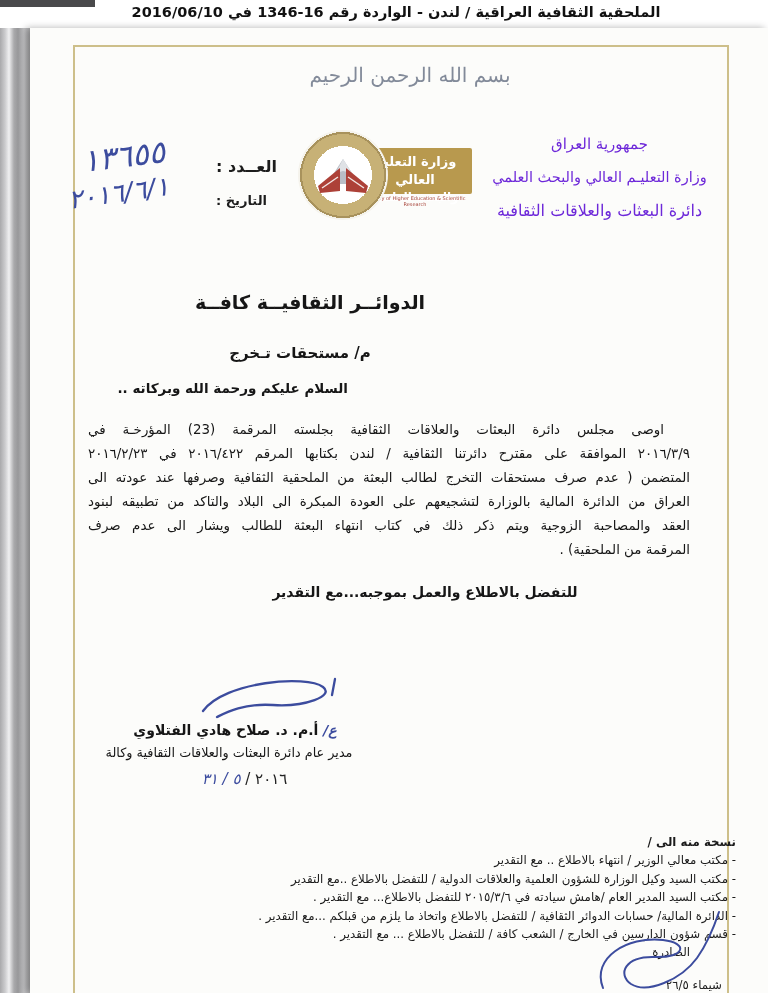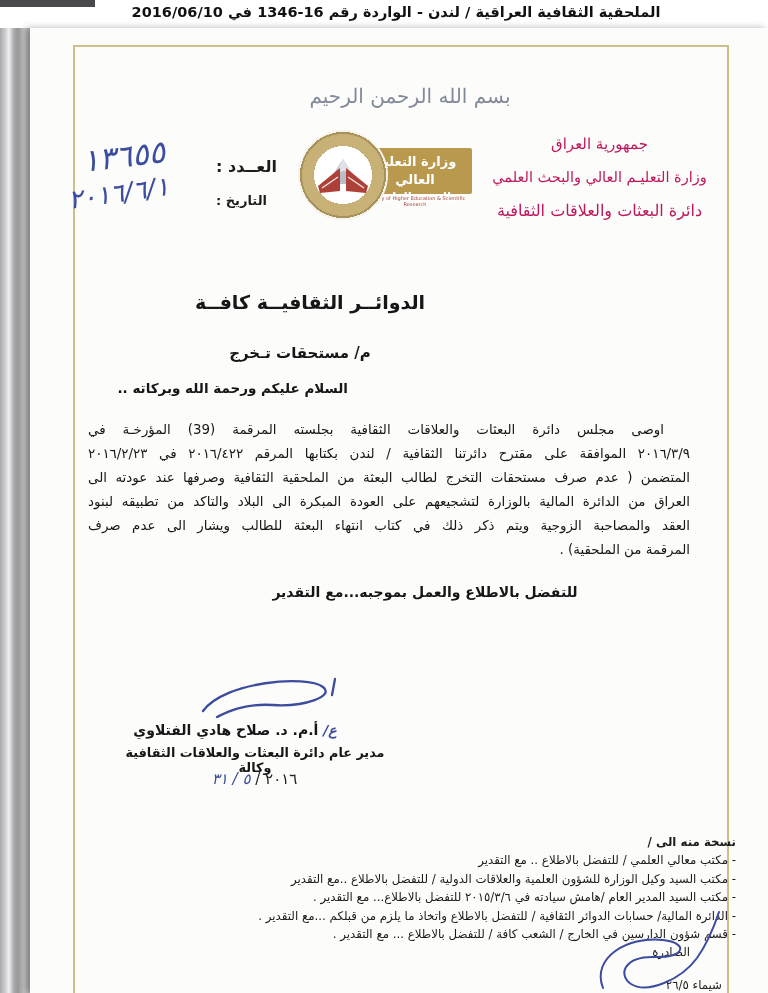--- a/index.html
+++ b/index.html
@@ -8,24 +8,24 @@
   
   #scan-header{left:0;top:0;width:768px;height:28px;background:#ffffff;color:#111;
     font-size:14.5px;font-weight:bold;direction:rtl;text-align:center;line-height:24px;padding-left:12px;}
   #top-dark{left:0;top:0;width:95px;height:7px;background:#49494b;}
   #left-strip{left:0;top:28px;width:30px;height:965px;
     background:linear-gradient(90deg,#a9a9ab 0px,#cbcbcd 5px,#f0f0f1 9px,#a9a9ab 14px,#98989a 18px,#c4c4c6 24px,#b5b5b7 30px);}
   #paper{left:30px;top:28px;width:738px;height:965px;background:#fcfcfa;
     box-shadow:-4px 0 7px rgba(0,0,0,.30);}
   #frame{left:43px;top:17px;width:652px;height:960px;border:2px solid #cdbf8a;border-bottom:none;}
   
-  #bismillah{left:255px;top:56px;width:250px;text-align:center;color:#828a99;
+  #bismillah{left:255px;top:35px;width:250px;text-align:center;color:#828a99;
     font-family:"DejaVu Serif", serif;font-size:20px;letter-spacing:1px;direction:rtl;}
   #lh-right{left:452px;top:100px;width:235px;text-align:center;direction:rtl;
-    font-family:"DejaVu Serif", serif;color:#be185d;}
+    font-family:"DejaVu Serif", serif;color:#6d28d9;}
   #lh-right .l1{font-size:15px;line-height:33px;}
   #lh-right .l2{font-size:14.5px;line-height:33px;}
   #lh-right .l3{font-size:16px;line-height:33px;}
   #logo-group{left:268px;top:98px;width:178px;height:112px;}
   #banner{left:60px;top:22px;width:114px;height:46px;background:#b8994e;border-radius:2px;
     direction:rtl;text-align:center;color:#fff;font-weight:bold;padding-top:5px;box-sizing:border-box;}
   #banner .b1{font-size:13px;line-height:18px;}
   #banner .b2{font-size:12px;line-height:16px;}
   #banner-sub{left:60px;top:69px;width:114px;font-size:5px;color:#a8453b;text-align:center;}
   #emblem{left:0;top:4px;width:90px;height:90px;border-radius:50%;
@@ -44,22 +44,22 @@
   #greeting{left:58px;top:352px;width:260px;font-weight:bold;font-size:13.5px;text-align:right;}
   #body{left:58px;top:390px;width:602px;font-size:13.4px;}
   #body .line{height:24px;line-height:24px;text-align:justify;text-align-last:justify;white-space:nowrap;}
   #body .line.first{padding-right:26px;}
   #body .line.last{text-align:right;text-align-last:right;}
   #closing{left:225px;top:556px;width:340px;text-align:center;font-weight:bold;font-size:14px;}
   
   #sig-swoosh{left:165px;top:645px;}
   #sig-name{left:80px;top:694px;width:250px;text-align:center;font-weight:bold;font-size:14px;}
   #sig-name .mark{color:#3c4c9e;font-style:italic;}
-  #sig-title{left:80px;top:717px;width:290px;text-align:center;font-weight:bold;font-size:12.8px;}
-  #sig-date{left:127px;top:742px;width:195px;direction:ltr;text-align:center;font-size:15px;
+  #sig-title{left:54px;top:717px;width:290px;text-align:center;font-weight:normal;font-size:12.8px;}
+  #sig-date{left:117px;top:742px;width:195px;direction:ltr;text-align:center;font-size:15px;
     color:#222;letter-spacing:2px;}
   #sig-date .blue{color:#3c4c9e;font-style:italic;}
   
   #cc{right:32px;top:805px;width:580px;direction:rtl;text-align:right;font-size:11.8px;
     color:#1b1b1b;line-height:18.4px;}
   #cc .head{font-weight:bold;}
   #cc .issued{padding-right:46px;}
   #cc .clerk{direction:ltr;text-align:right;padding-right:14px;padding-top:14px;color:#222;}
   #swirl{left:555px;top:878px;z-index:3;}
 </style>
@@ -102,21 +102,21 @@
   <div id="ref-label" class="abs">العــدد :</div>
   <div id="ref-value" class="abs hand">١٣٦٥٥</div>
   <div id="date-label" class="abs">التاريخ :</div>
   <div id="date-value" class="abs hand">٢٠١٦/٦/١</div>
 
   <div id="addressee" class="abs ar">الدوائــر الثقافيــة كافــة</div>
   <div id="subject" class="abs ar">م/ مستحقات تـخرج</div>
   <div id="greeting" class="abs ar">السلام عليكم ورحمة الله وبركاته ..</div>
 
   <div id="body" class="abs ar">
-    <div class="line first">اوصى مجلس دائرة البعثات والعلاقات الثقافية بجلسته المرقمة (39) المؤرخـة في</div>
+    <div class="line first">اوصى مجلس دائرة البعثات والعلاقات الثقافية بجلسته المرقمة (23) المؤرخـة في</div>
     <div class="line">٢٠١٦/٣/٩ الموافقة على مقترح دائرتنا الثقافية / لندن بكتابها المرقم ٢٠١٦/٤٢٢ في ٢٠١٦/٢/٢٣</div>
     <div class="line">المتضمن ( عدم صرف مستحقات التخرج لطالب البعثة من الملحقية الثقافية وصرفها عند عودته الى</div>
     <div class="line">العراق من الدائرة المالية بالوزارة لتشجيعهم على العودة المبكرة الى البلاد والتاكد من تطبيقه لبنود</div>
     <div class="line">العقد والمصاحبة الزوجية ويتم ذكر ذلك في كتاب انتهاء البعثة  للطالب ويشار الى عدم صرف</div>
     <div class="line last">المرقمة من الملحقية) .</div>
   </div>
 
   <div id="closing" class="abs ar">للتفضل بالاطلاع والعمل بموجبه...مع التقدير</div>
 
   <svg id="sig-swoosh" class="abs" width="150" height="50" viewBox="0 0 150 50">
@@ -129,21 +129,21 @@
   </div>
   <div id="sig-title" class="abs ar">مدير عام دائرة البعثات والعلاقات الثقافية وكالة</div>
   <div id="sig-date" class="abs">
     <span>٢٠١٦ /</span>
     <span class="blue">٥</span>
     <span class="blue">/ ٣١</span>
   </div>
 
   <div id="cc" class="abs">
     <div class="head">نسخة منه الى /</div>
-    <div>- مكتب معالي العلمي /  للتفضل بالاطلاع  .. مع التقدير</div>
+    <div>- مكتب معالي الوزير /  انتهاء بالاطلاع  .. مع التقدير</div>
     <div>- مكتب السيد وكيل الوزارة للشؤون العلمية والعلاقات الدولية / للتفضل بالاطلاع ..مع التقدير</div>
     <div>- مكتب السيد المدير العام /هامش سيادته في ٢٠١٥/٣/٦ للتفضل بالاطلاع... مع التقدير .</div>
     <div>- الدائرة المالية/ حسابات الدوائر الثقافية / للتفضل بالاطلاع واتخاذ ما يلزم من قبلكم ...مع التقدير .</div>
     <div>- قسم شؤون الدارسين في الخارج / الشعب كافة  / للتفضل بالاطلاع  ... مع التقدير .</div>
     <div class="issued">الصادرة</div>
     <div class="clerk">
       <span>شيماء</span>
       <span>٢٦/٥</span>
     </div>
   </div>

